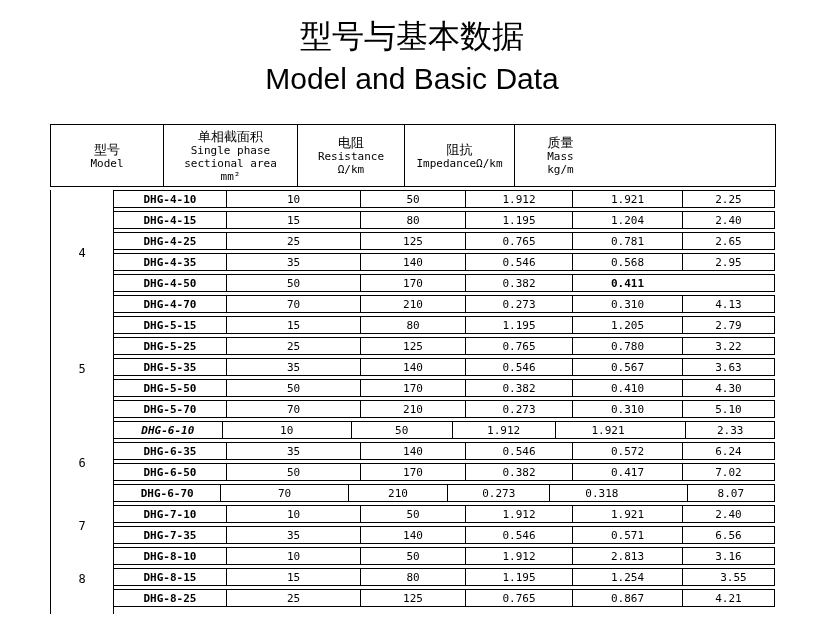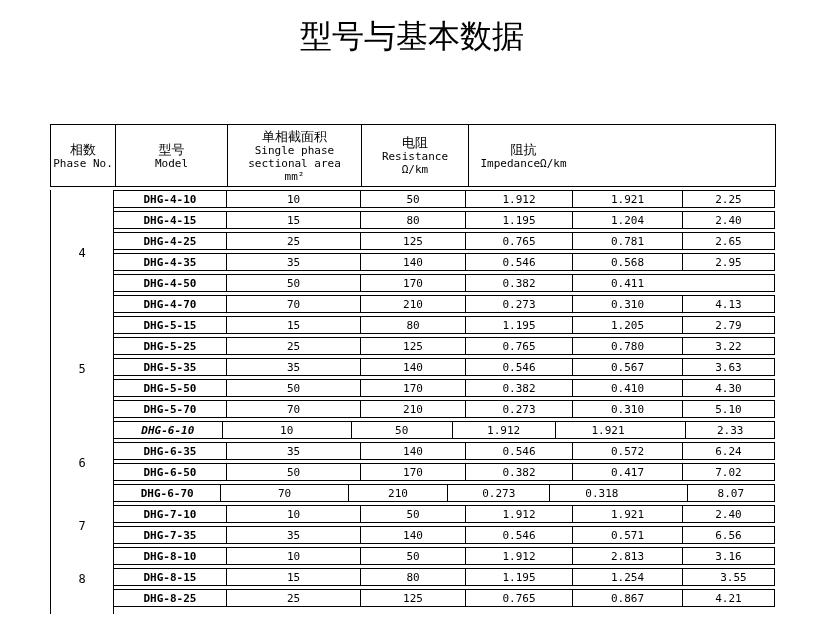--- a/index.html
+++ b/index.html
@@ -59,45 +59,47 @@
     overflow:hidden;
   }
   .tcell:first-child { border-left:none; }
   .tcell.model { font-weight:bold; }
 </style>
 </head>
 <body>
 
 <div class="slide">
   <div class="title-zh">型号与基本数据</div>
+  <div class="title-en">Model and Basic Data</div>
 
   <div class="table-area">
     <div class="header-row">
-        <div class="hcell" style="width: 64px;">
-          <div class="zh">相数</div>
-          <div class="en">Phase No.</div>
-        </div>
         <div class="hcell" style="width: 112px;">
           <div class="zh">型号</div>
           <div class="en">Model</div>
         </div>
         <div class="hcell" style="width: 134px;">
           <div class="zh">单相截面积</div>
           <div class="en">Single phase</div>
           <div class="en">sectional area</div>
           <div class="en">mm²</div>
         </div>
         <div class="hcell" style="width: 107px;">
           <div class="zh">电阻</div>
           <div class="en">Resistance</div>
           <div class="en">Ω/km</div>
         </div>
         <div class="hcell" style="width: 110px;">
           <div class="zh">阻抗</div>
           <div class="en">ImpedanceΩ/km</div>
+        </div>
+        <div class="hcell" style="width: 92px;">
+          <div class="zh">质量</div>
+          <div class="en">Mass</div>
+          <div class="en">kg/m</div>
         </div>
       </div>
     <div class="tbody">
       <div class="phase-column">
           <div class="pgroup" style="height: 126px;">4</div>
           <div class="pgroup" style="height: 105px;">5</div>
           <div class="pgroup" style="height: 84px;">6</div>
           <div class="pgroup" style="height: 42px;">7</div>
           <div class="pgroup" style="height: 63px;">8</div>
         </div>
@@ -132,21 +134,21 @@
             <div class="tcell" style="width: 105px;">140</div>
             <div class="tcell" style="width: 107px;">0.546</div>
             <div class="tcell" style="width: 110px;">0.568</div>
             <div class="tcell" style="width: 92px;">2.95</div>
           </div>
           <div class="trow">
             <div class="tcell model" style="width: 112px;">DHG-4-50</div>
             <div class="tcell" style="width: 134px;">50</div>
             <div class="tcell" style="width: 105px;">170</div>
             <div class="tcell" style="width: 107px;">0.382</div>
-            <div class="tcell" style="width: 110px;">0.411</div>
+            <div class="tcell" style="width: 110px; font-weight: bold;">0.411</div>
             <div class="tcell" style="width: 92px; margin-top: 41px;">3.50</div>
           </div>
           <div class="trow">
             <div class="tcell model" style="width: 112px;">DHG-4-70</div>
             <div class="tcell" style="width: 134px;">70</div>
             <div class="tcell" style="width: 105px;">210</div>
             <div class="tcell" style="width: 107px;">0.273</div>
             <div class="tcell" style="width: 110px;">0.310</div>
             <div class="tcell" style="width: 92px;">4.13</div>
           </div>

